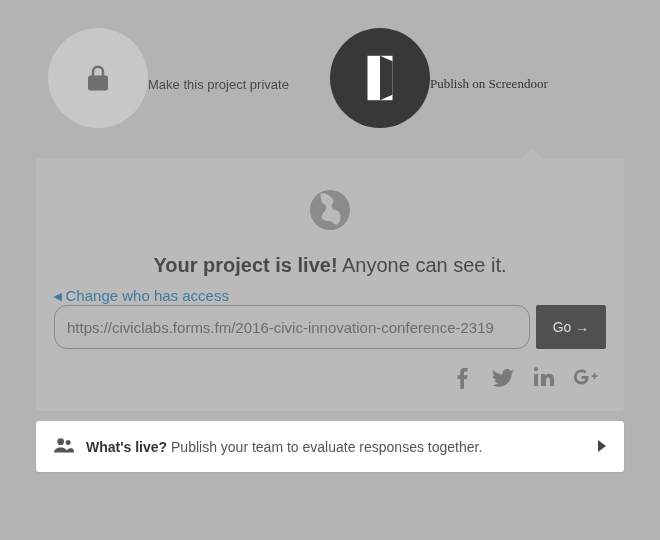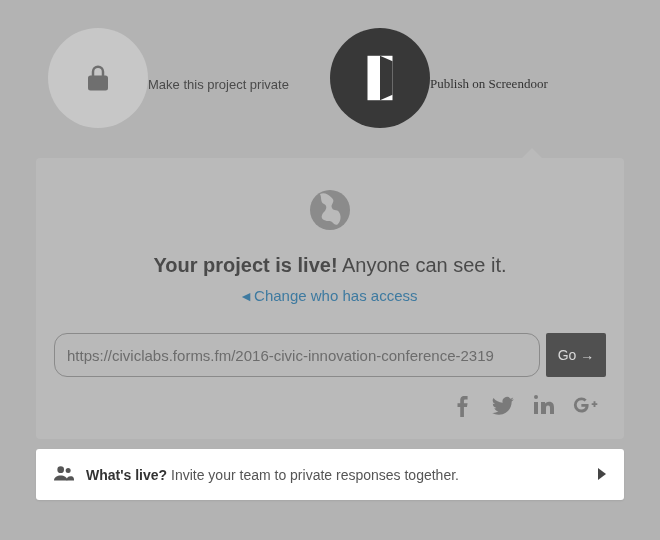--- a/index.html
+++ b/index.html
@@ -76,22 +76,20 @@
     text-align: center;
     font-size: 20px;
     color: #4a4a4a;
     font-weight: 400;
     margin-bottom: 10px;
   }
   .headline .bold {
     font-weight: 700;
   }
   .change-link {
-    text-align: center;
-    margin-bottom: 28px;
   }
   .change-link a {
     color: #3e7aa0;
     font-size: 15px;
     text-decoration: none;
     cursor: pointer;
   }
   .change-link .caret {
     display: inline-block;
     margin-right: 4px;
@@ -106,21 +104,21 @@
     flex: 1;
     height: 44px;
     border: 1px solid #8a8a8a;
     background: #b9b9b9;
     padding: 0 12px;
     font-size: 15px;
     color: #6c6c6c;
     border-radius: 13px;
   }
   .urlrow button {
-    width: 60px;
+    width: 70px;
     height: 44px;
     background: #505050;
     color: #d9d9d9;
     border: none;
     font-size: 14px;
     border-radius: 2px;
     cursor: pointer;
   }
   .social {
     display: flex;
@@ -235,21 +233,21 @@
     <span>
       <svg width="20" height="16" viewBox="0 0 24 18" fill="#555">
           <circle cx="8" cy="5" r="4"></circle>
           <circle cx="17" cy="6" r="3"></circle>
           <path d="M0 18c0-4 4-6 8-6s8 2 8 6H0z"></path>
           <path d="M15 18c0-3 1.5-5 5-5s4 2 4 5h-9z"></path>
         </svg>
     </span>
     <span>
       <span class="strong">What's live?</span>
-      <span class="rest">Invite your team to private responses together.</span>
+      <span class="rest">Publish your team to evaluate responses together.</span>
     </span>
   </div>
   <span class="chev">
     <svg width="8" height="12" viewBox="0 0 8 12" fill="#444">
         <polygon points="0,0 8,6 0,12"></polygon>
       </svg>
   </span>
 </div>
 
 </body></html>

